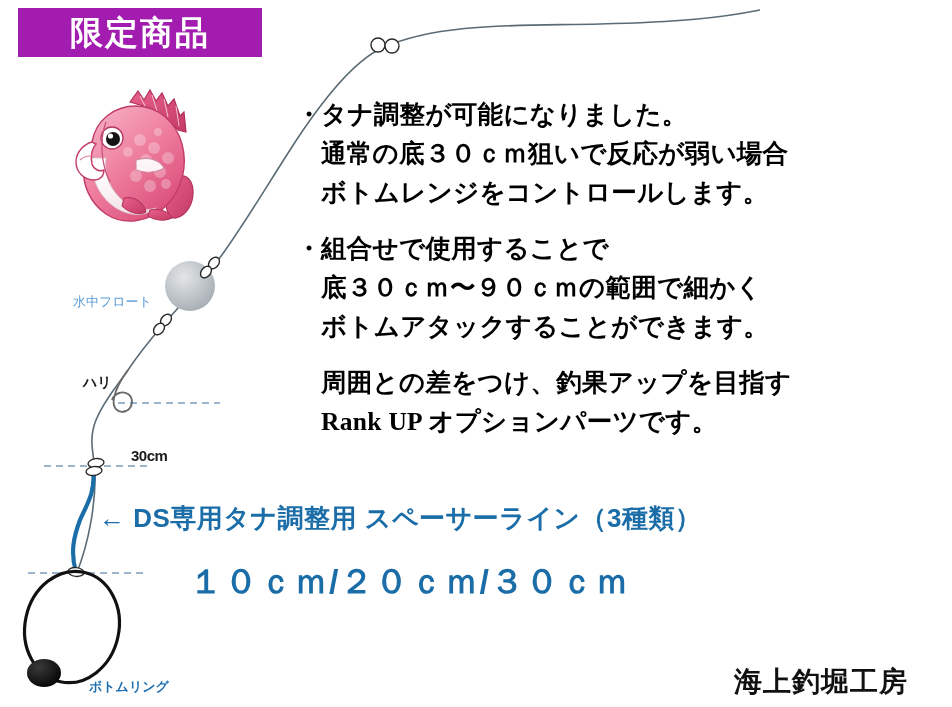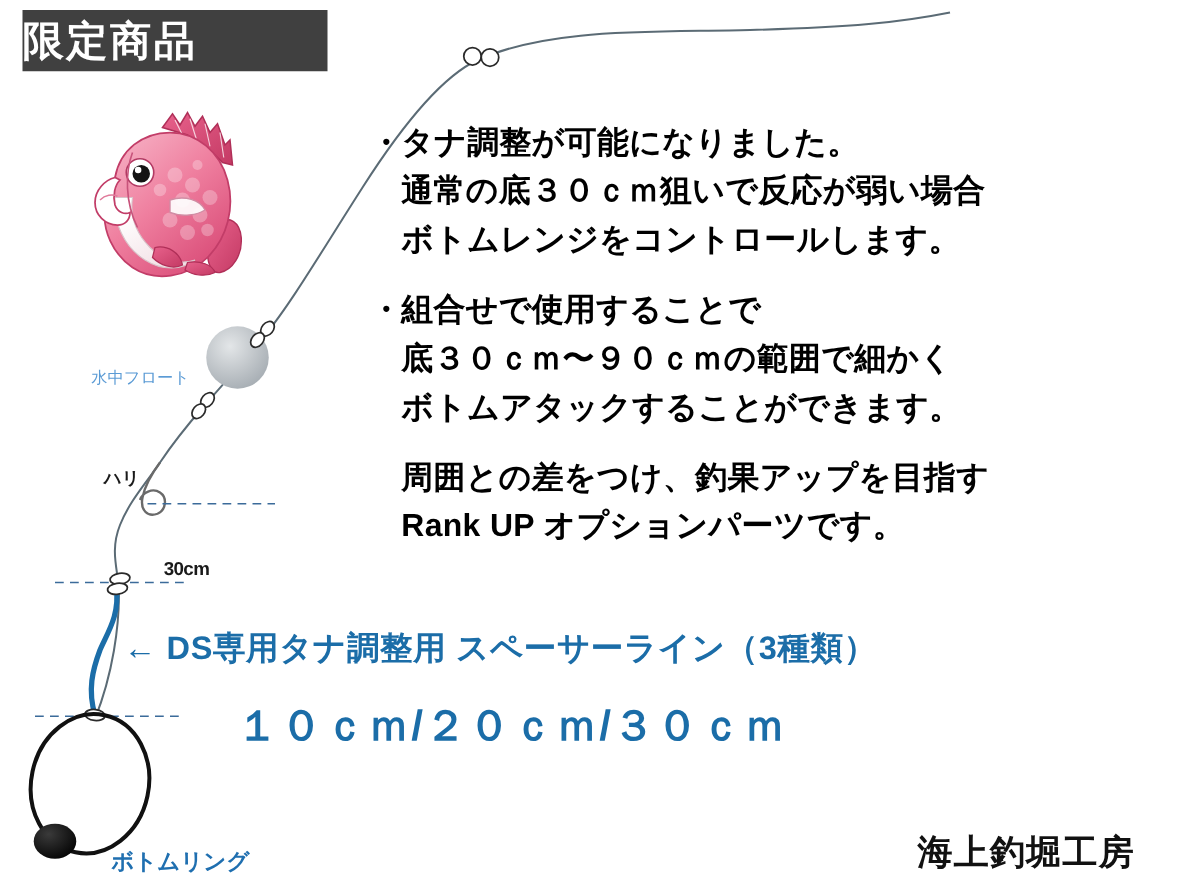--- a/index.html
+++ b/index.html
@@ -18,23 +18,24 @@
     overflow: hidden;
   }
 
   
   #limited-badge {
     position: absolute;
     left: 18px;
     top: 8px;
     width: 244px;
     height: 49px;
-    background: #404040;
+    background: #a21caf;
     display: flex;
     align-items: center;
+    justify-content: center;
   }
   #limited-badge .badge-text {
     color: #ffffff;
     font-size: 33px;
     font-weight: bold;
     letter-spacing: 2px;
     line-height: 1;
     white-space: nowrap;
   }
 
@@ -82,34 +83,35 @@
     left: 131px;
     top: 436px;
     font-size: 15px;
     color: #1a1a1a;
     font-weight: bold;
     letter-spacing: -0.5px;
   }
   #label-bottom-ring {
     left: 89px;
     top: 668px;
-    font-size: 18px;
+    font-size: 13px;
     color: #1f6fb0;
     font-weight: bold;
   }
 
   
   #bullets {
     position: absolute;
     left: 296px;
     top: 95px;
     width: 600px;
   }
   .bullet-group {
     margin-bottom: 17px;
+    font-family: Liberation Serif, serif;
   }
   .bullet-line {
     color: #000000;
     font-size: 25.5px;
     font-weight: bold;
     line-height: 39px;
     letter-spacing: 0.3px;
     white-space: nowrap;
   }
   .bullet-line.first {

